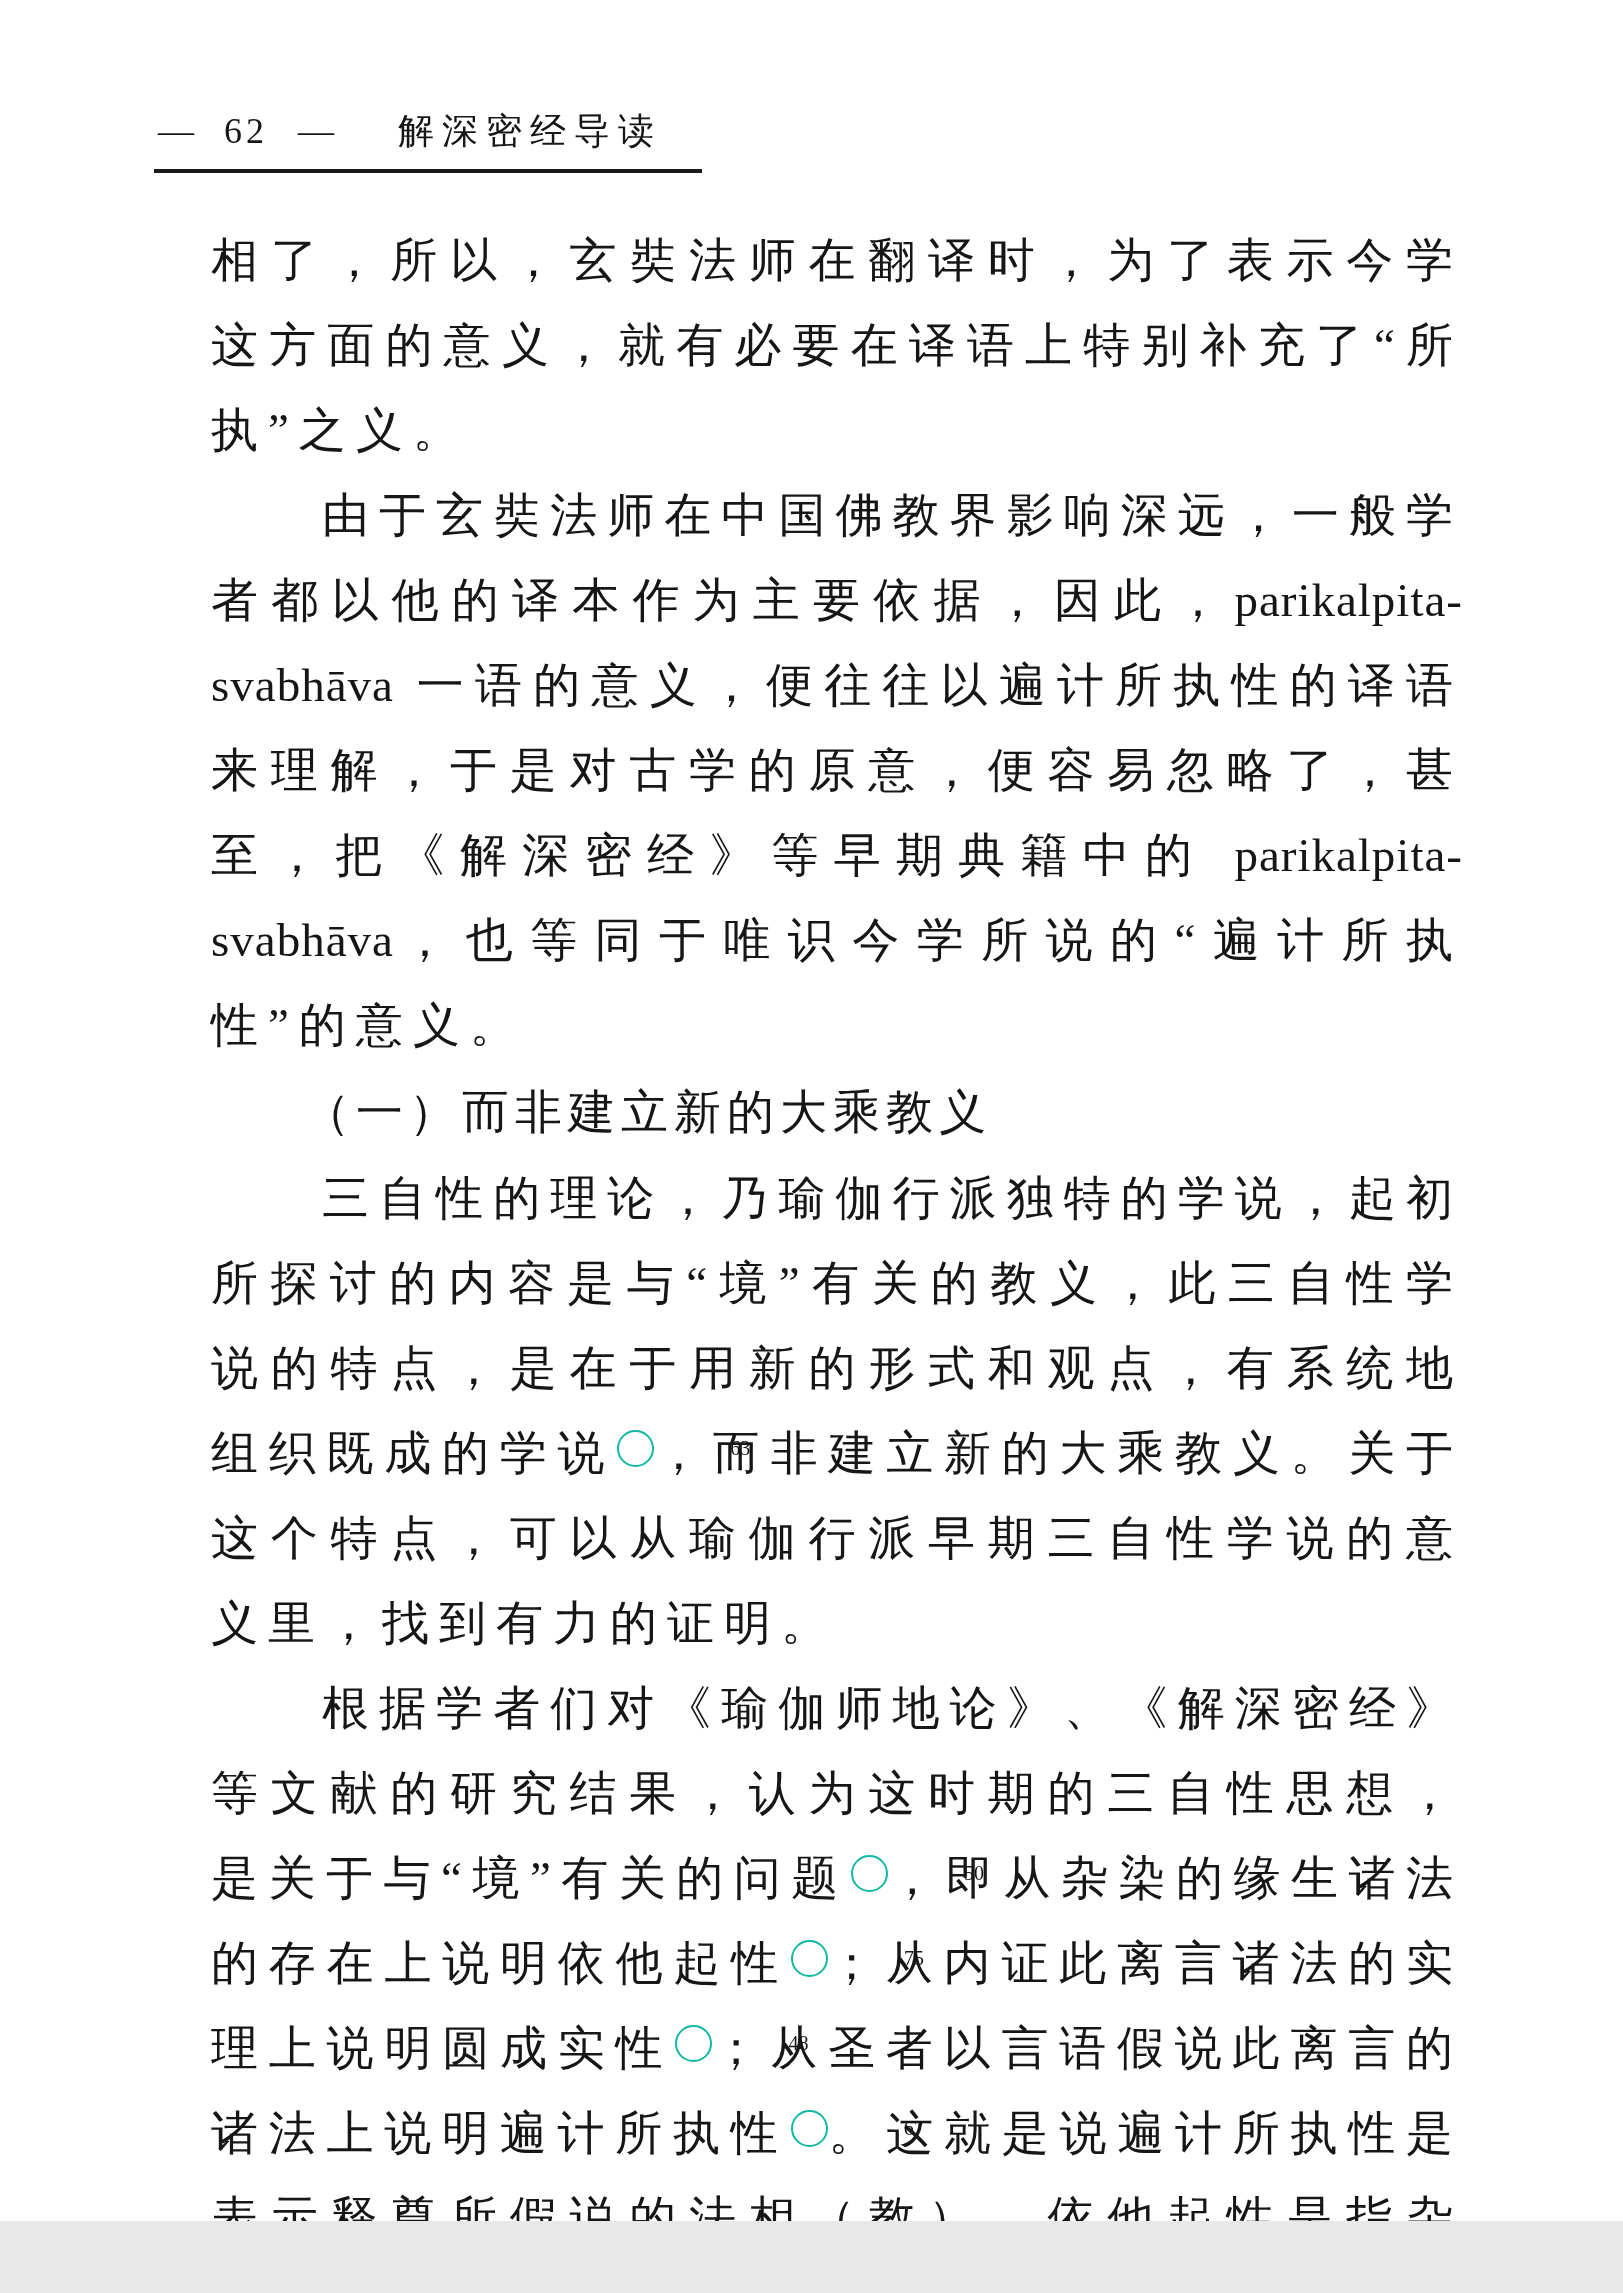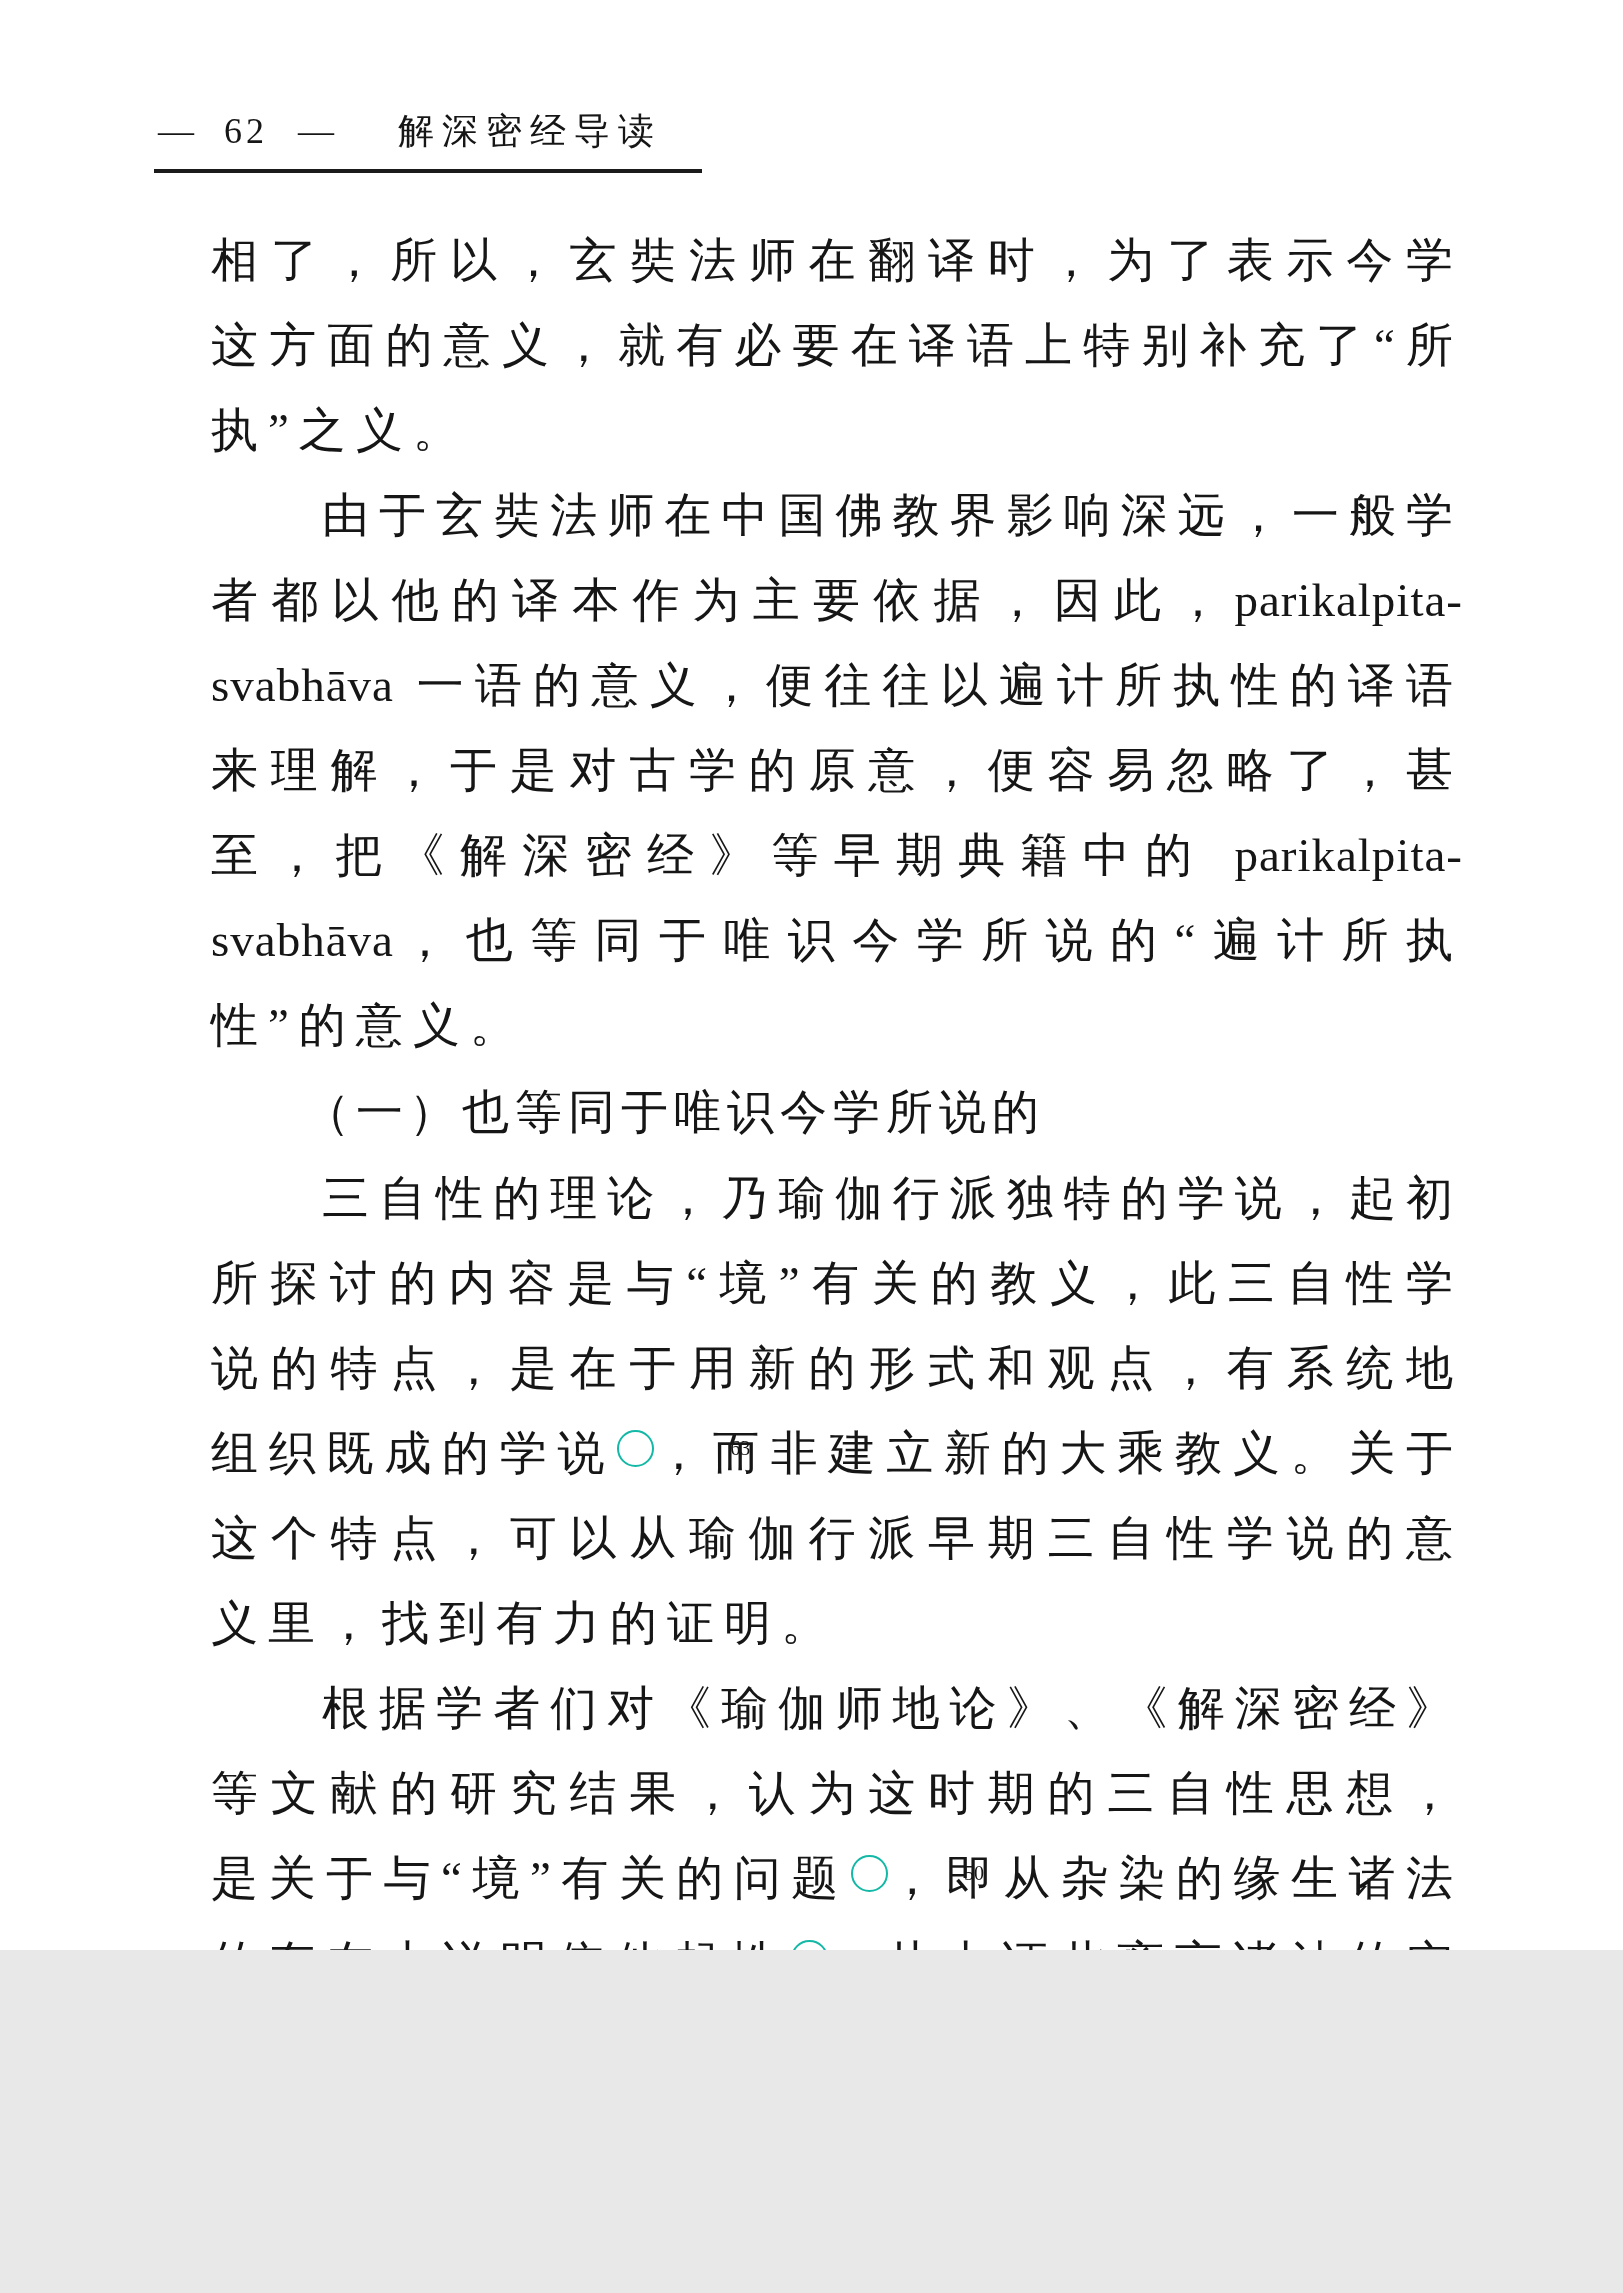--- a/index.html
+++ b/index.html
@@ -1,18 +1,18 @@
 <!DOCTYPE html>
 <html><head>
 <meta charset="utf-8">
 <style>
   html,body{margin:0;padding:0;background:#e8e8e8;}
   .page{
     position:relative;
-    width:1624px;height:1950px;
+    width:1624px;height:2221px;
     background:#ffffff;
     margin:0 auto;
     overflow:hidden;
     font-family:"Liberation Serif","DejaVu Serif",serif;
     color:#161616;
   }
   
   .running-head{
     position:absolute;left:154px;top:109px;
     font-size:36px;line-height:44px;
@@ -74,19 +74,19 @@
 
 <div class="page">
 
   <header class="running-head">
     <span class="dash">—</span><span class="pageno">62</span><span class="dash">—</span><span class="title">解深密经导读</span>
   </header>
 
   <main class="body-block">
       <p class="para">相了，所以，玄奘法师在翻译时，为了表示今学这方面的意义，就有必要在译语上特别补充了“所执”之义。</p>
       <p class="para indent">由于玄奘法师在中国佛教界影响深远，一般学者都以他的译本作为主要依据，因此，<span class="latin">parikalpita-svabhāva</span> 一语的意义，便往往以遍计所执性的译语来理解，于是对古学的原意，便容易忽略了，甚至，把《解深密经》等早期典籍中的 <span class="latin">parikalpita-svabhāva</span>，也等同于唯识今学所说的“遍计所执性”的意义。</p>
-      <h3 class="subheading">（一）也等同于唯识今学所说的</h3>
+      <h3 class="subheading">（一）而非建立新的大乘教义</h3>
       <p class="para indent">三自性的理论，乃瑜伽行派独特的学说，起初所探讨的内容是与“境”有关的教义，此三自性学说的特点，是在于用新的形式和观点，有系统地组织既成的学说<sup class="note">63</sup>，而非建立新的大乘教义。关于这个特点，可以从瑜伽行派早期三自性学说的意义里，找到有力的证明。</p>
       <p class="para indent">根据学者们对《瑜伽师地论》、《解深密经》等文献的研究结果，认为这时期的三自性思想，是关于与“境”有关的问题<sup class="note">50</sup>，即从杂染的缘生诸法的存在上说明依他起性<sup class="note">75</sup>；从内证此离言诸法的实理上说明圆成实性<sup class="note">48</sup>；从圣者以言语假说此离言的诸法上说明遍计所执性<sup class="note">67</sup>。这就是说遍计所执性是表示释尊所假说的法相（教），依他起性是指杂染的缘生诸法，圆成实性是指平等的真如实理。</p>
     </main>
 
 </div>
 
 
 </body></html>

